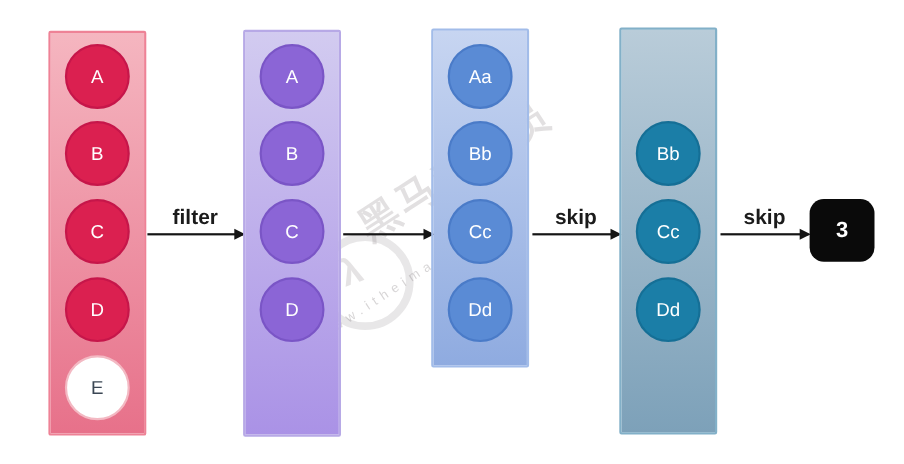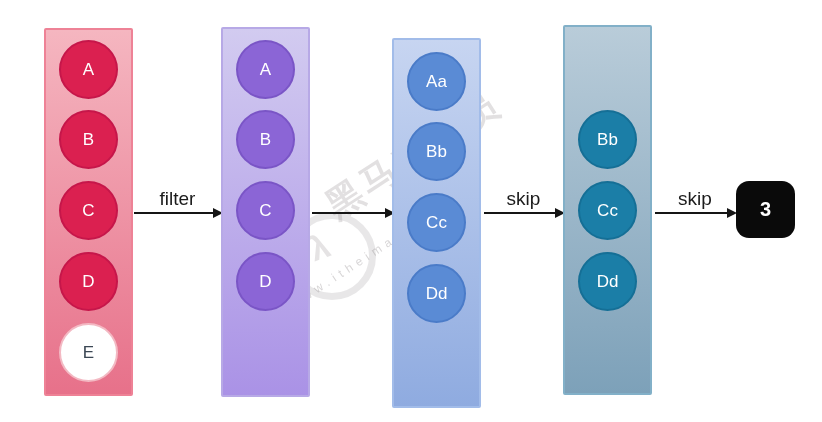--- a/index.html
+++ b/index.html
@@ -39,21 +39,21 @@
     position:absolute; left:13px; width:59px; height:59px;
     border-radius:50%; box-sizing:border-box;
     background:var(--cf); border:2px solid var(--cbd); color:var(--ct);
     font-size:17px; line-height:55px; text-align:center;
   }
 
   
   .op { position:absolute; height:40px; }
   .op-label {
     position:absolute; left:0; right:0; top:0; text-align:center;
-    font-size:19px; font-weight:400; color:#1b1b1b;
+    font-size:19px; font-weight:700; color:#1b1b1b;
   }
   .op-arrow {
     position:absolute; left:0; right:0; top:24px; height:2px; background:#151515;
   }
   .op-arrow::after {
     content:""; position:absolute; right:-2px; top:-4px; width:0; height:0;
     border-left:10px solid #151515;
     border-top:5px solid transparent; border-bottom:5px solid transparent;
   }
 
@@ -91,21 +91,21 @@
     <div class="circle" style="top:11px">A</div>
     <div class="circle" style="top:81px">B</div>
     <div class="circle" style="top:152px">C</div>
     <div class="circle" style="top:223px">D</div>
   </div>
 
   <div class="op" style="left:312px; top:188px; width:81px;">
     <div class="op-arrow"></div>
   </div>
 
-  <div class="col" style="left: 392px; top: 38px; height: 370px; --gt: #c7d5f1; --gb: #8fabe0; --bd: #a2bce9; --cf: #5a8bd5; --cbd: #4a7bc8; --ct: #ffffff;">
+  <div class="col" style="left: 392px; top: 26px; height: 308px; --gt: #c7d5f1; --gb: #8fabe0; --bd: #a2bce9; --cf: #5a8bd5; --cbd: #4a7bc8; --ct: #ffffff;">
     <div class="circle" style="top:12px">Aa</div>
     <div class="circle" style="top:82px">Bb</div>
     <div class="circle" style="top:153px">Cc</div>
     <div class="circle" style="top:224px">Dd</div>
   </div>
 
   <div class="op" style="left:484px; top:188px; width:79px;">
     <div class="op-label">skip</div>
     <div class="op-arrow"></div>
   </div>

